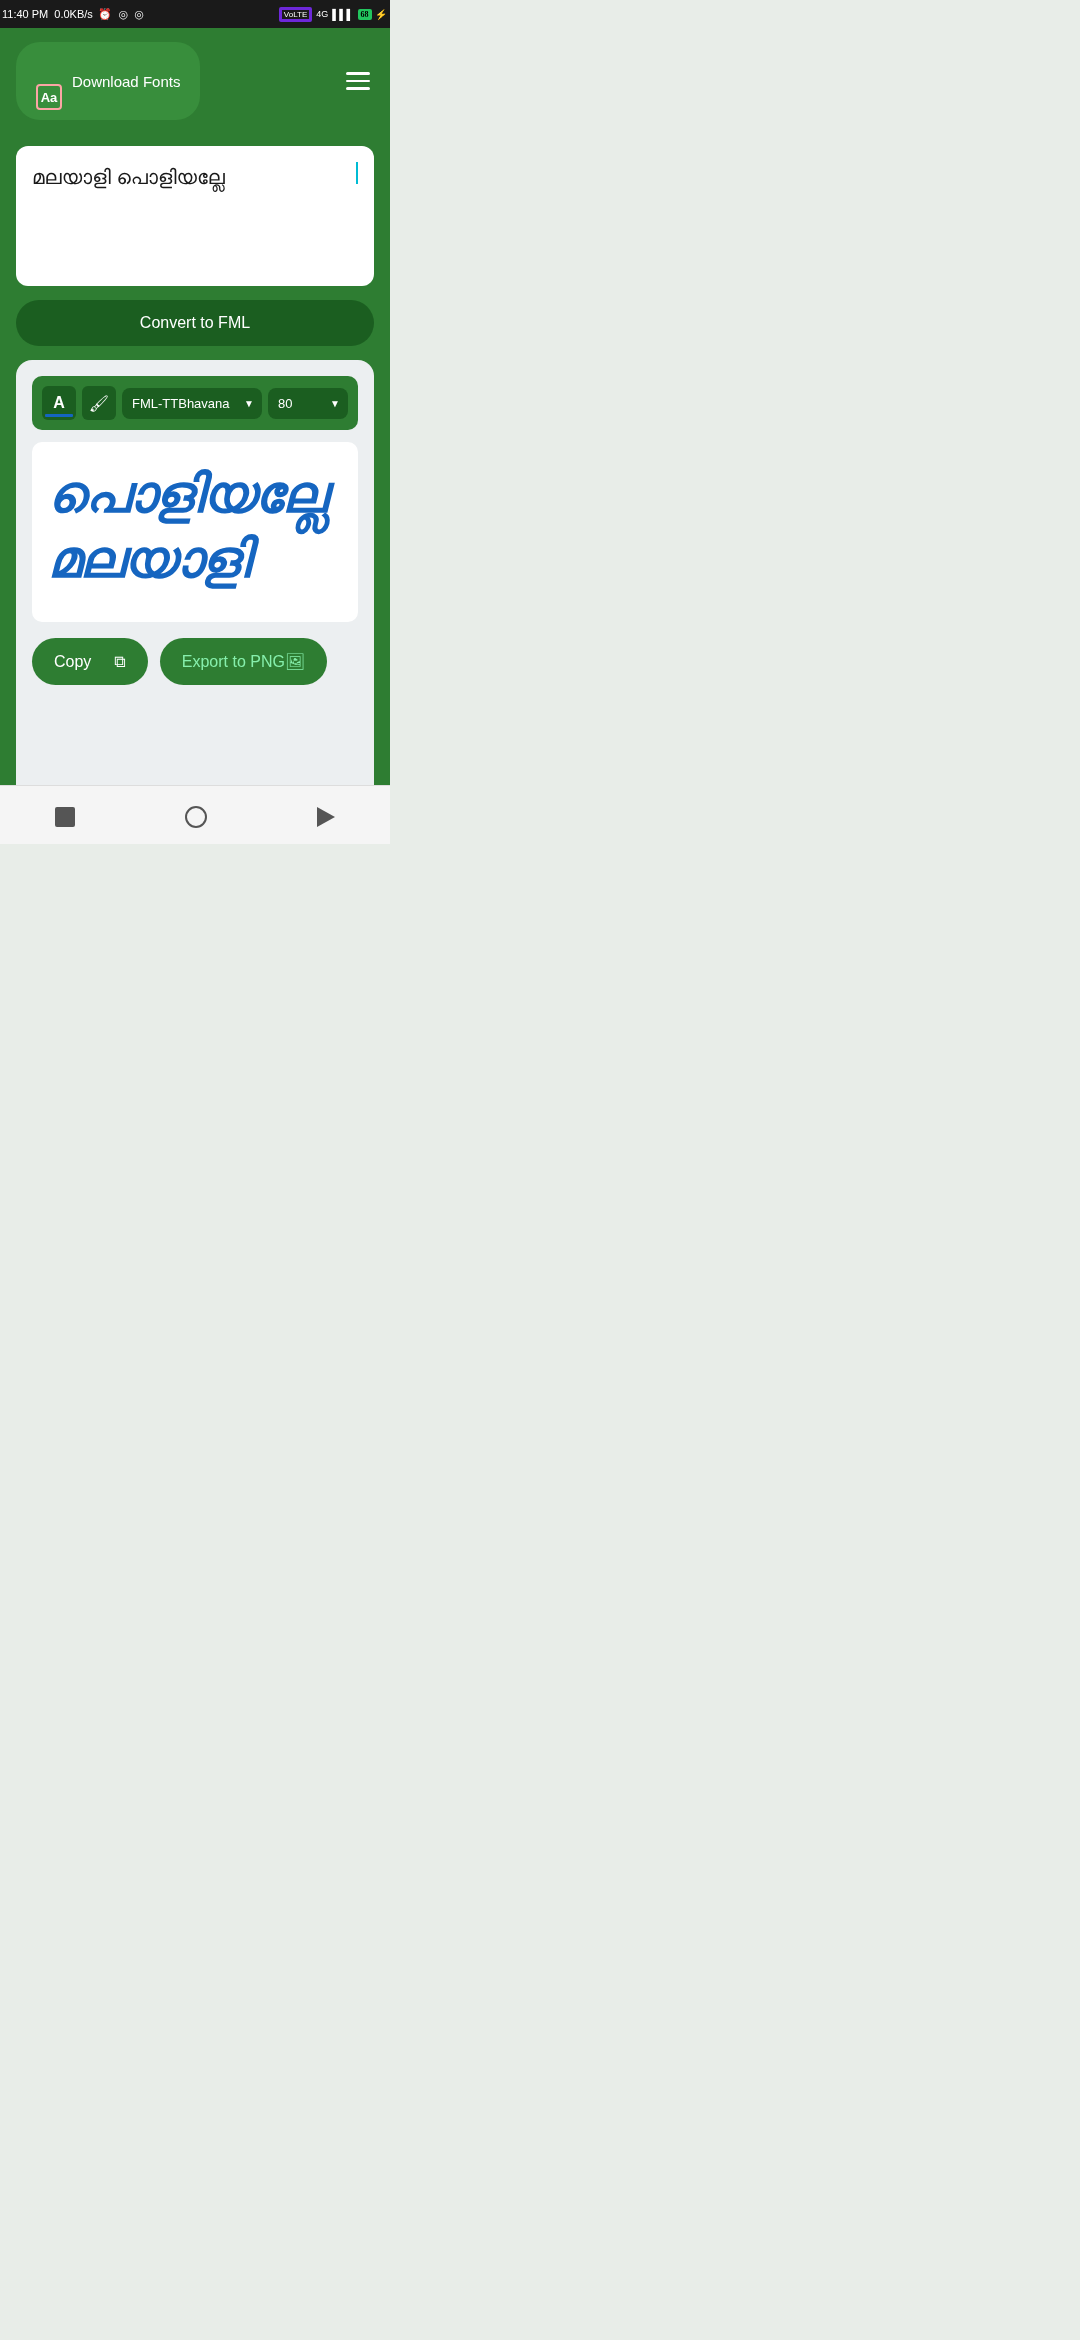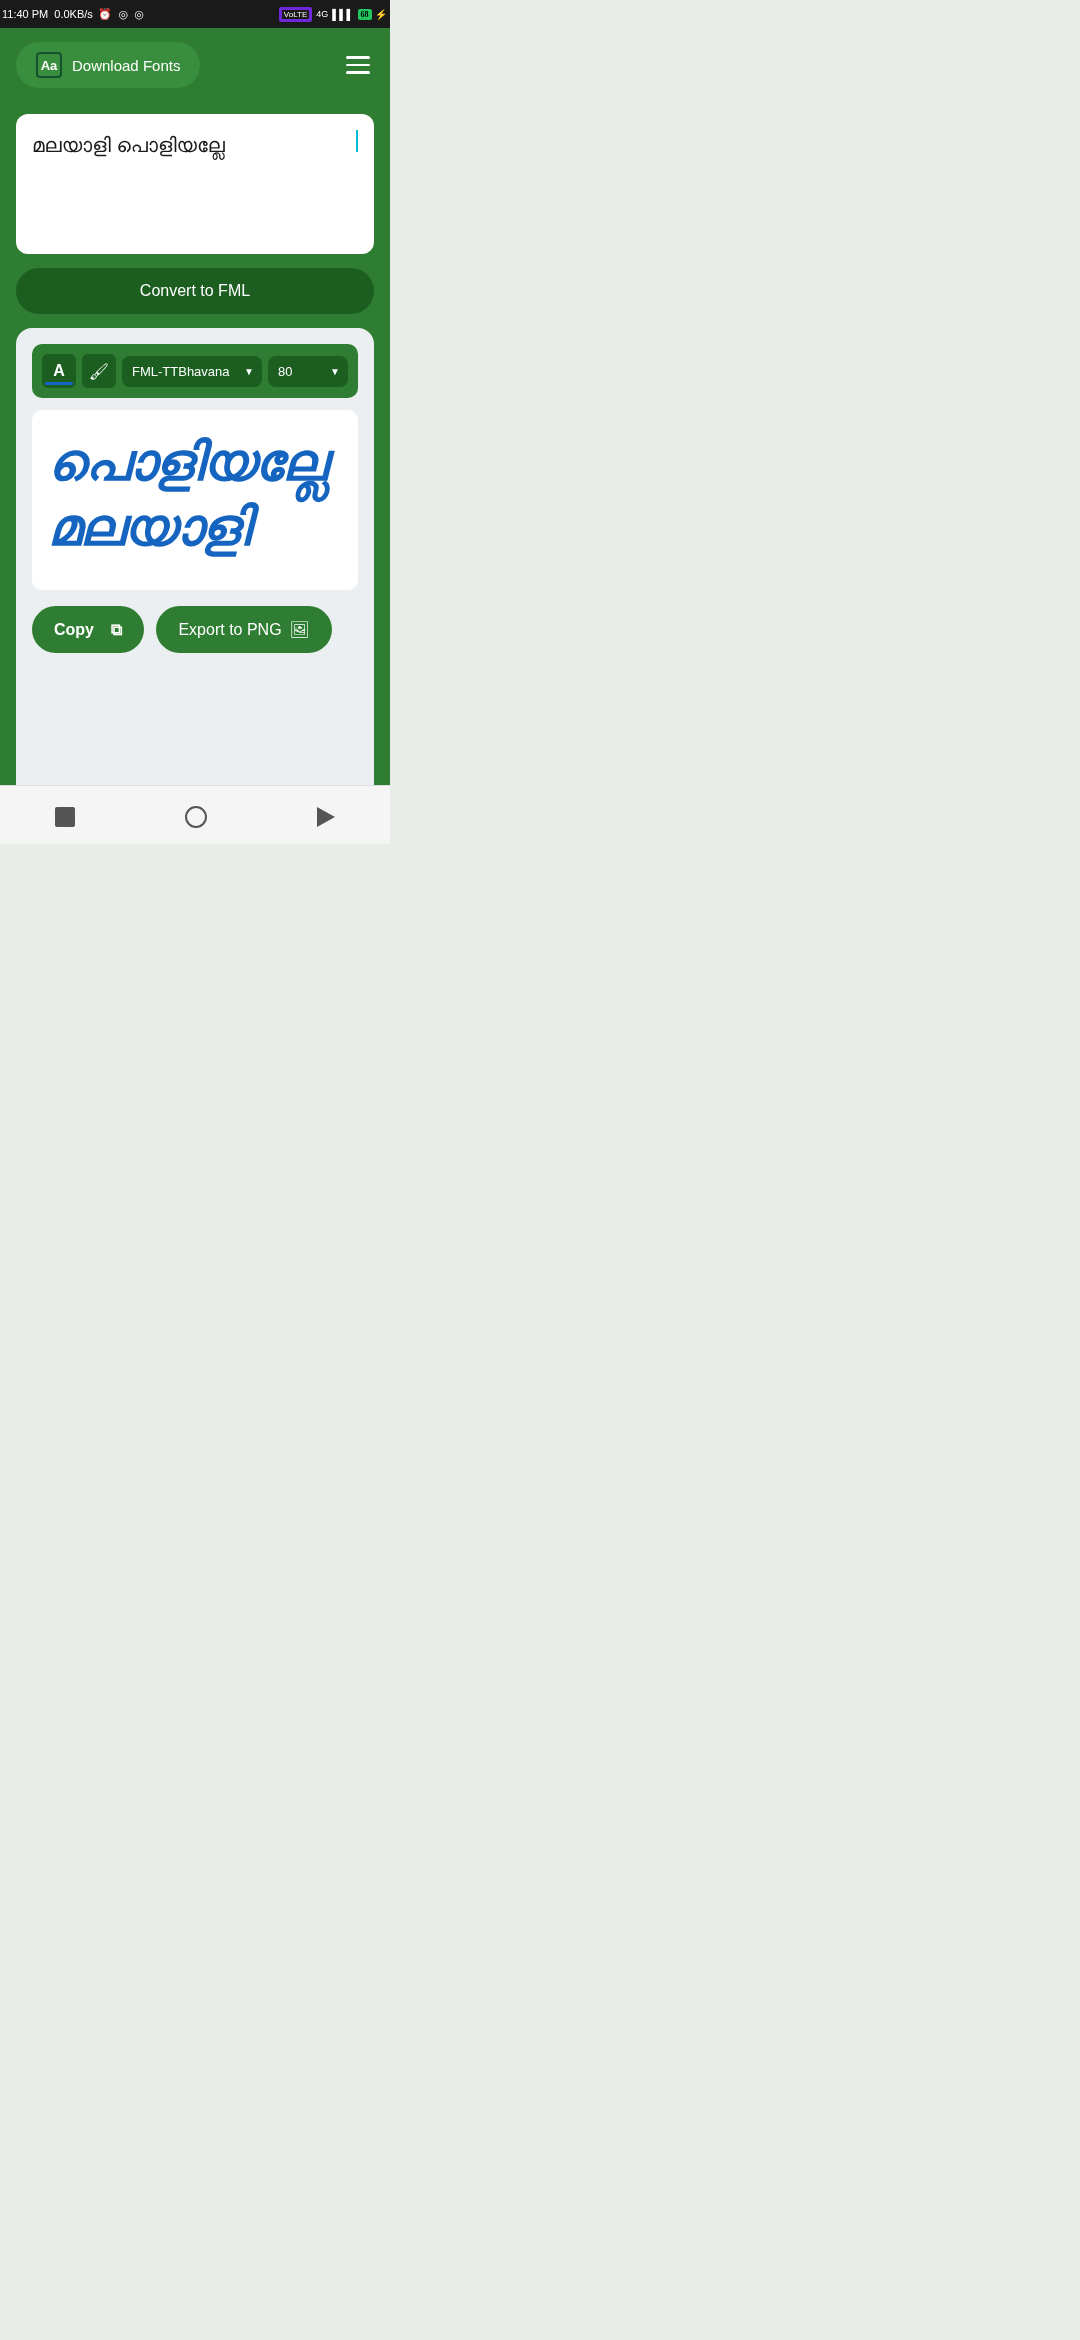--- a/index.html
+++ b/index.html
@@ -73,30 +73,31 @@
       font-weight: 500;
       padding: 10px 20px;
       display: flex;
       align-items: center;
       gap: 10px;
       cursor: pointer;
     }
 
     .font-icon-box {
       background: transparent;
-      border: 2px solid #14532d;
+      border: 2px solid #fca5a5;
       border-radius: 4px;
       width: 26px;
       height: 26px;
       display: flex;
       align-items: center;
       justify-content: center;
       font-size: 13px;
       font-weight: bold;
       color: #ffffff;
+      margin-top: 32px;
     }
 
     .hamburger-btn {
       background: transparent;
       border: none;
       cursor: pointer;
       display: flex;
       flex-direction: column;
       gap: 5px;
       padding: 4px;
@@ -306,40 +307,40 @@
       display: flex;
       gap: 12px;
     }
 
     .copy-btn {
       background: #2e7d32;
       border: none;
       border-radius: 24px;
       color: #ffffff;
       font-size: 16px;
-      font-weight: 700;
+      font-weight: 400;
       padding: 14px 22px;
       cursor: pointer;
       display: flex;
       align-items: center;
-      gap: 17px;
+      gap: 23px;
     }
 
     .export-btn {
       background: #2e7d32;
       border: none;
       border-radius: 24px;
-      color: #ffffff;
+      color: #86efac;
       font-size: 16px;
       font-weight: 500;
       padding: 14px 22px;
       cursor: pointer;
       display: flex;
       align-items: center;
-      gap: 8px;
+      gap: 0;
     }
 
     
     .bottom-nav {
       background: #f5f5f5;
       display: flex;
       justify-content: space-around;
       align-items: center;
       padding: 14px 0 10px 0;
       border-top: 1px solid #ddd;

